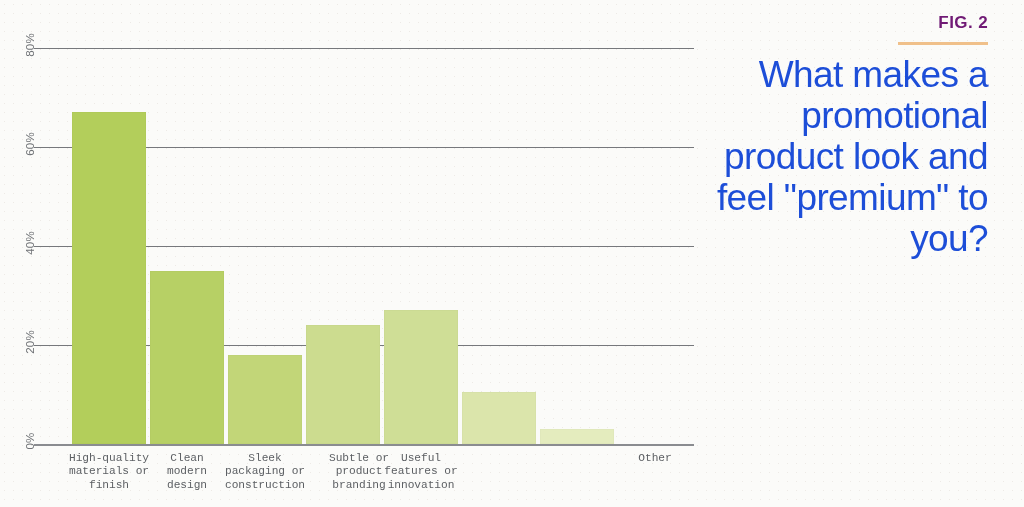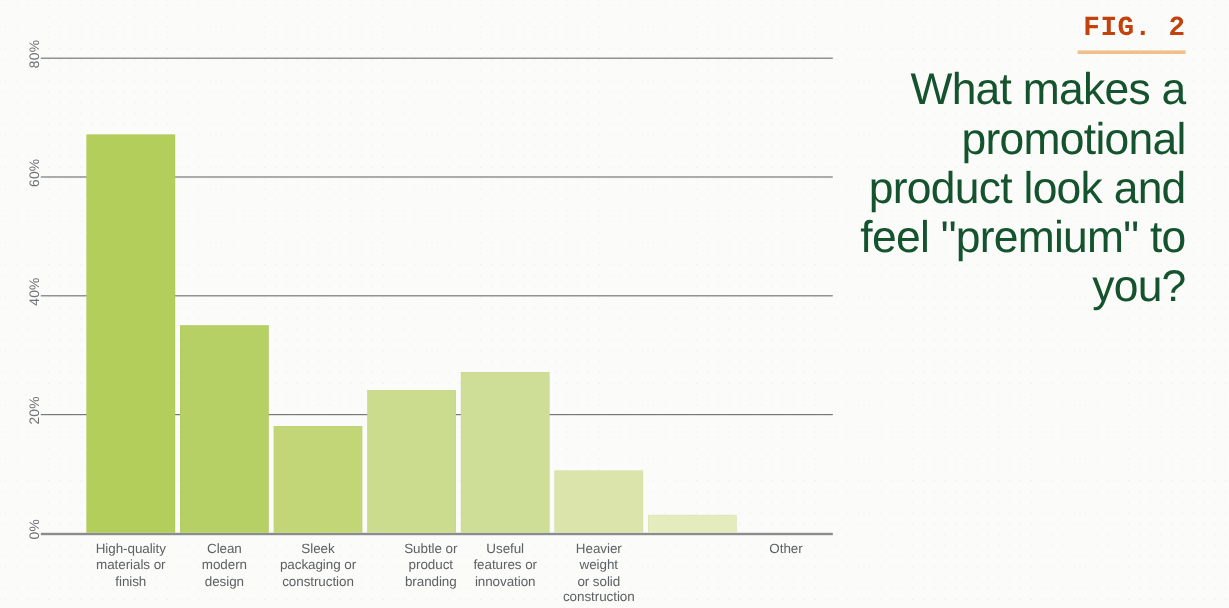--- a/index.html
+++ b/index.html
@@ -94,20 +94,21 @@
     width: 74px;
     box-shadow: 0 0 0 0.5px rgba(0,0,0,0.035) inset;
   }
 
   .xlabels {
     position: absolute;
     left: 70px;
     top: 452px;
     width: 624px;
     height: 55px;
+    font-family: Liberation Mono, monospace;
   }
   .xlabel {
     position: absolute;
     top: 0;
     width: 92px;
     margin-left: -9px;
     text-align: center;
     font-size: 11.2px;
     line-height: 13.4px;
     color: #5d6064;
@@ -116,39 +117,39 @@
 
   
   #titleblock {
     position: absolute;
     right: 36px;
     top: 13px;
     width: 310px;
     text-align: right;
   }
   #fig-label {
-    font-family: Liberation Mono, monospace;
+    font-family: Liberation Sans, sans-serif;
     font-weight: bold;
-    font-size: 23px;
-    color: #c2410c;
+    font-size: 17px;
+    color: #701a75;
     letter-spacing: 0.4px;
     line-height: 20px;
   }
   #fig-rule {
     margin-left: auto;
     margin-top: 9px;
     margin-bottom: 9px;
     width: 90px;
     height: 3px;
     background: #f0c08a;
   }
   #fig-title {
     font-size: 37px;
     line-height: 41px;
-    color: #14532d;
+    color: #1d4ed8;
     font-weight: 400;
     letter-spacing: -0.6px;
     text-align: right;
   }
 </style>
 </head>
 <body>
 
 <div id="texture"></div>
 
@@ -221,26 +222,20 @@
         <div class="xlabel" style="left: 252px;">
           <div>Subtle or</div>
           <div>product</div>
           <div>branding</div>
         </div>
         <div class="xlabel" style="left: 314px;">
           <div>Useful</div>
           <div>features or</div>
           <div>innovation</div>
         </div>
-        <div class="xlabel" style="left: 392px;">
-          <div>Heavier</div>
-          <div>weight</div>
-          <div>or solid</div>
-          <div>construction</div>
-        </div>
         <div class="xlabel" style="left: 548px;">
           <div>Other</div>
         </div>
       </div>
   </div>
 
   <div id="titleblock">
     <div id="fig-label">FIG. 2</div>
     <div id="fig-rule"></div>
     <div id="fig-title">What makes a promotional product look and feel "premium" to you?</div>

